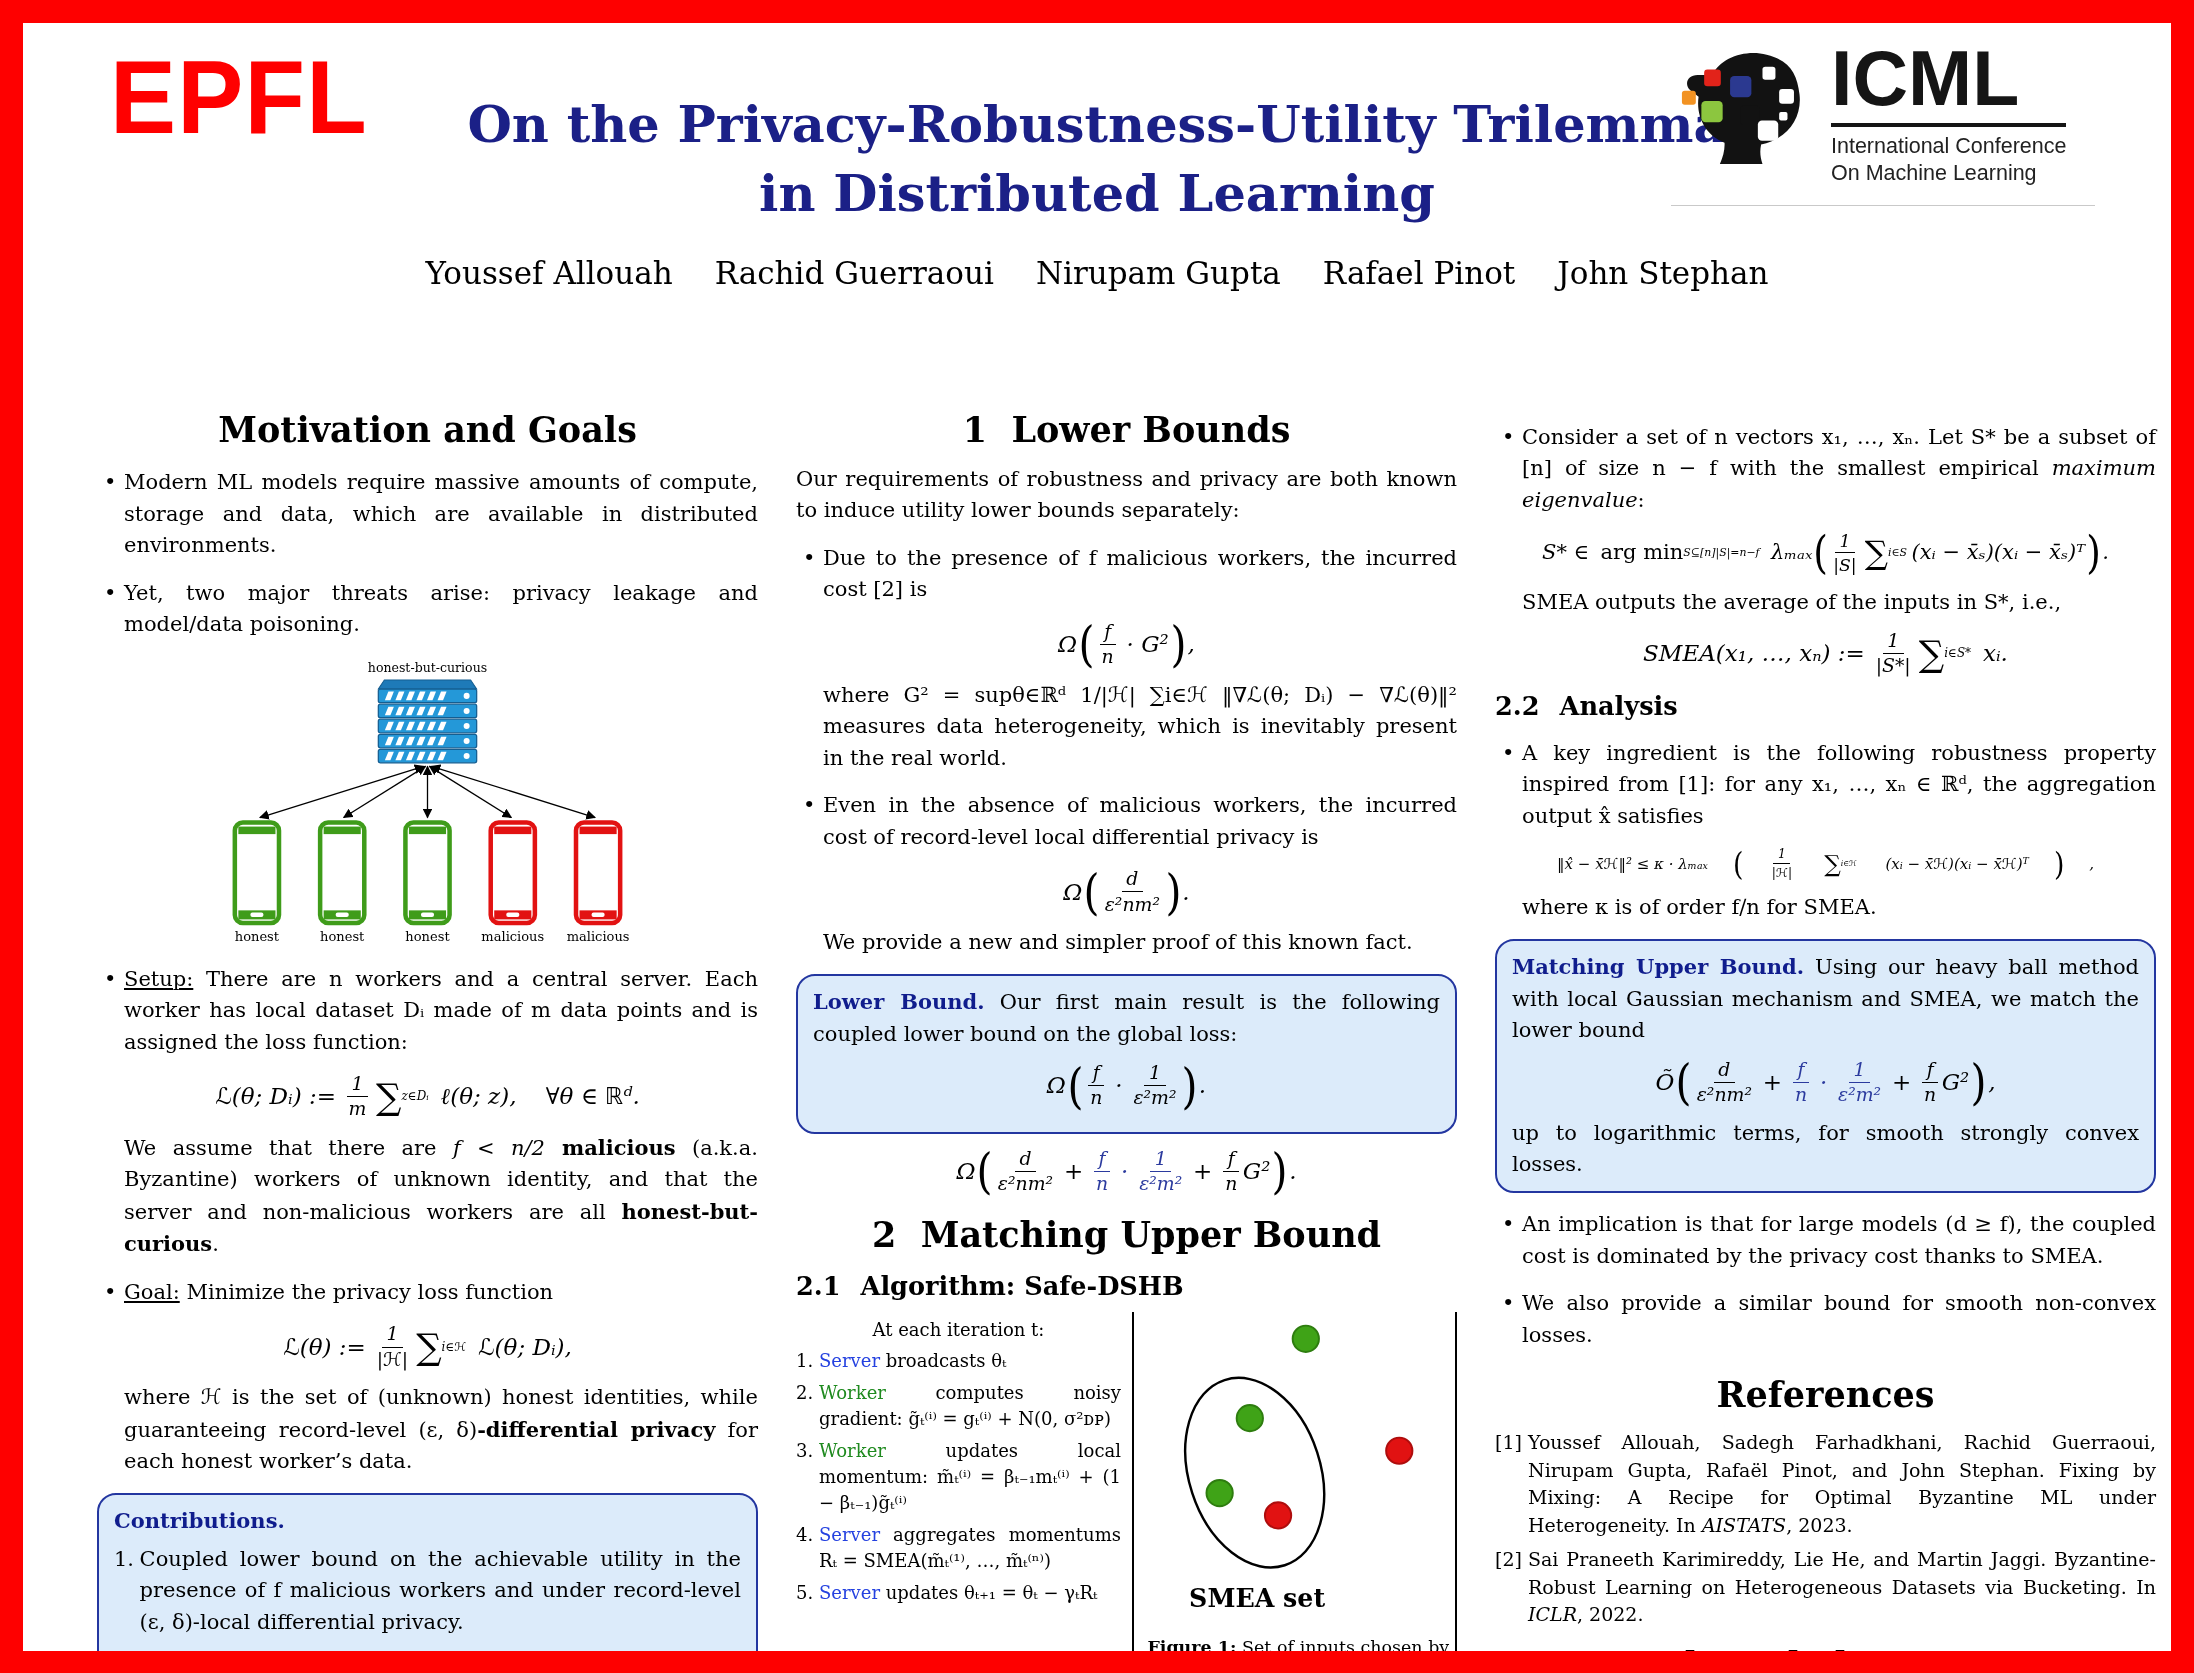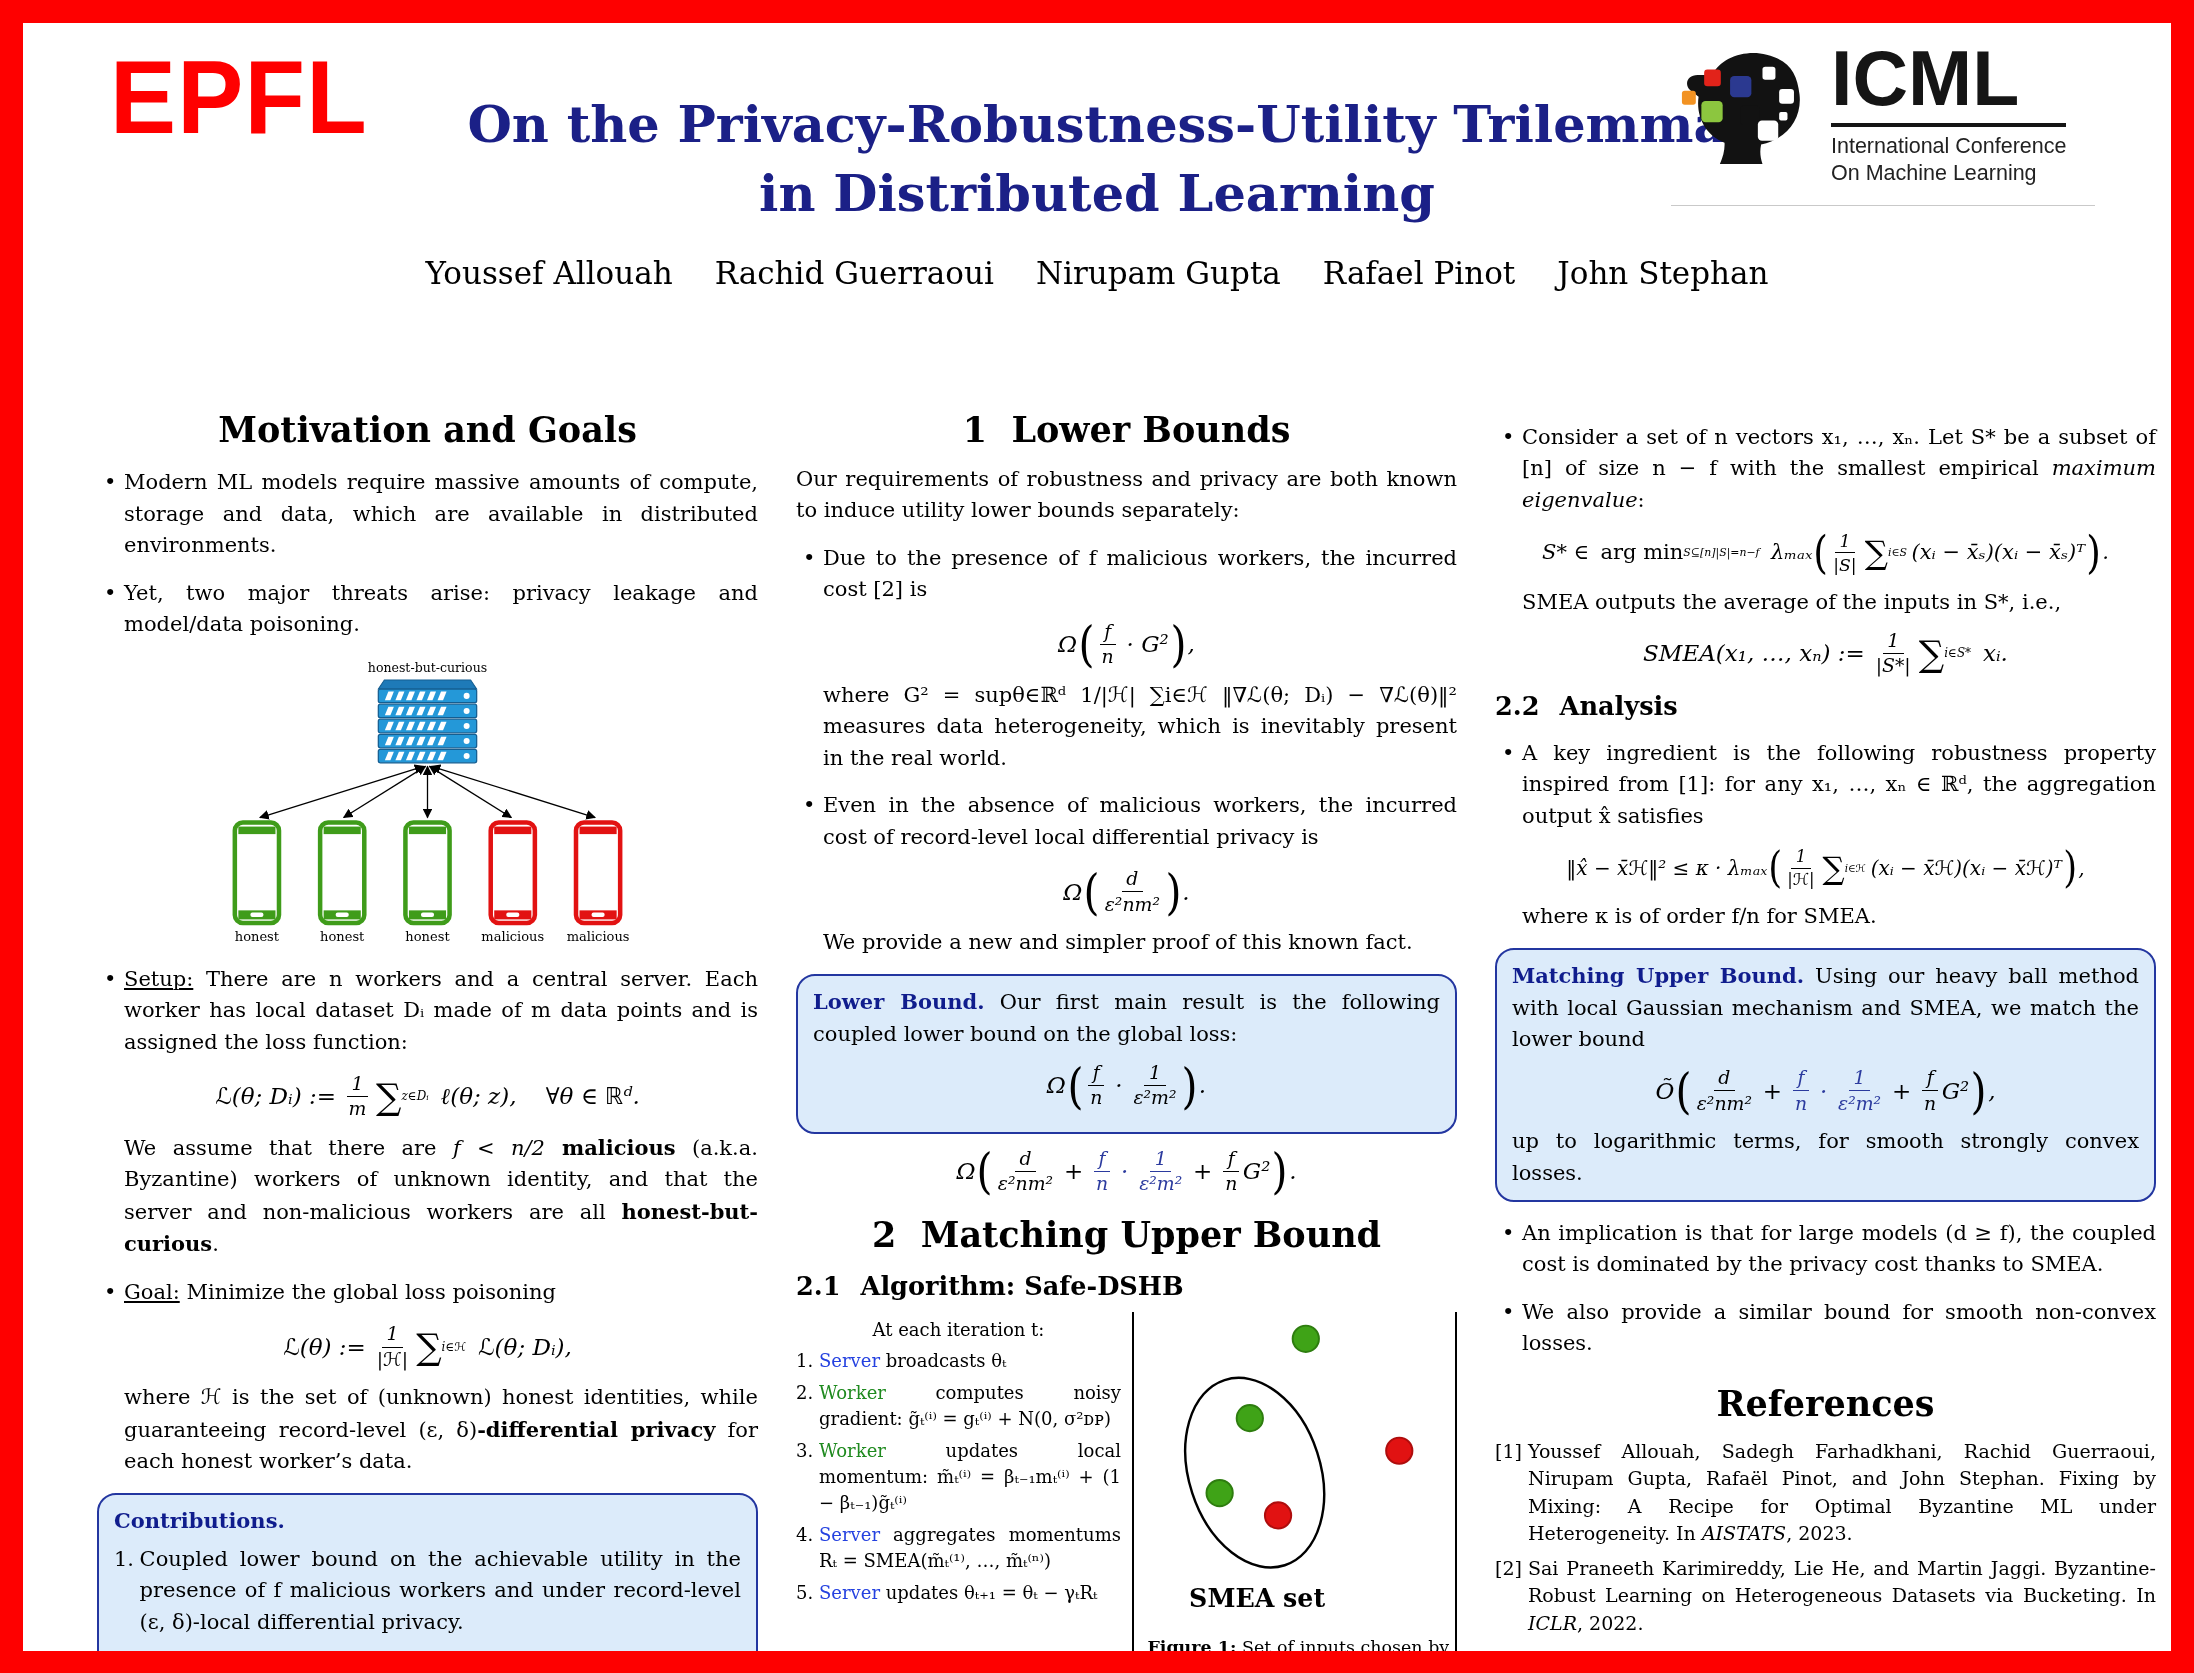--- a/index.html
+++ b/index.html
@@ -190,21 +190,21 @@
             <span class="under">z∈Dᵢ</span>
           </span>
           <span class="mt"> ℓ(θ; z),    ∀θ ∈ ℝᵈ.</span>
         </div>
 
       <div class="indented">
         <span>We assume that there are </span><span class="m">f &lt; n/2</span><span class="b"> malicious</span><span> (a.k.a. Byzantine) workers of unknown identity, and that the server and non-malicious workers are all </span><span class="b">honest-but-curious</span><span>.</span>
       </div>
 
       <div class="bullet">
-        <span class="ul">Goal:</span><span> Minimize the global loss poisoning</span>
+        <span class="ul">Goal:</span><span> Minimize the privacy loss function</span>
       </div>
 
       <div class="formula">
           <span class="mt">ℒ(θ) := </span>
           <span class="frac">
             <span class="fnum">1</span>
             <span class="fden">|ℋ|</span>
           </span>
           <span class="opstack">
             <span class="op">∑</span>
@@ -395,21 +395,21 @@
             <span class="op">∑</span>
             <span class="under">i∈S*</span>
           </span>
           <span class="mt"> xᵢ.</span>
         </div>
 
       <h3><span class="secnum">2.2</span><span>Analysis</span></h3>
 
       <div class="bullet"><span>A key ingredient is the following robustness property inspired from [1]: for any x₁, …, xₙ ∈ ℝᵈ, the aggregation output x̂ satisfies</span></div>
 
-      <div class="formula" style="font-size:20px;">
+      <div class="formula" style="font-size:15px;gap:24px;">
           <span class="mt">‖x̂ − x̄ℋ‖² ≤ κ · λₘₐₓ</span>
           <span class="bigp">(</span>
           <span class="frac">
             <span class="fnum">1</span>
             <span class="fden">|ℋ|</span>
           </span>
           <span class="opstack">
             <span class="op">∑</span>
             <span class="under">i∈ℋ</span>
           </span>

